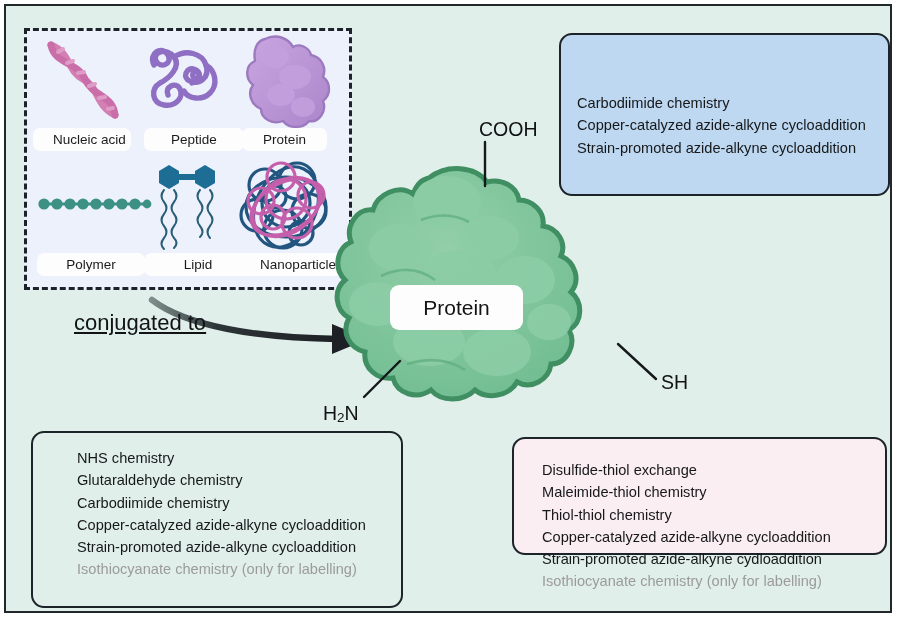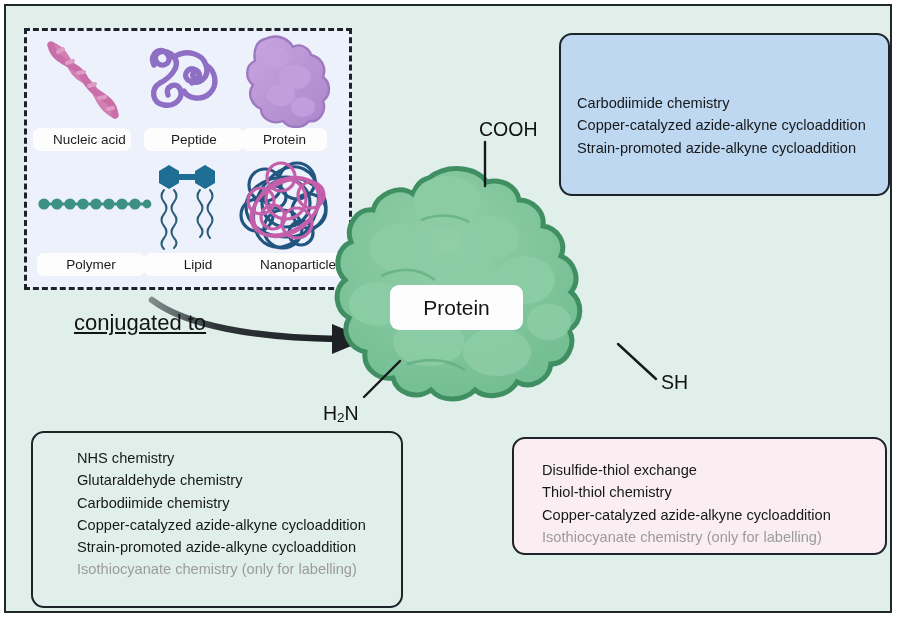--- a/index.html
+++ b/index.html
@@ -325,20 +325,22 @@
           <li>Carbodiimide chemistry</li>
           <li>Copper-catalyzed azide-alkyne cycloaddition</li>
           <li>Strain-promoted azide-alkyne cycloaddition</li>
           <li class="muted">Isothiocyanate chemistry (only for labelling)</li>
         </ul>
     </div>
 
     <div class="info-box" id="box-pink">
       <ul class="info-list">
           <li>Disulfide-thiol exchange</li>
+          <li>Maleimide-thiol chemistry</li>
           <li>Thiol-thiol chemistry</li>
           <li>Copper-catalyzed azide-alkyne cycloaddition</li>
+          <li>Strain-promoted azide-alkyne cydloaddition</li>
           <li class="muted">Isothiocyanate chemistry (only for labelling)</li>
         </ul>
     </div>
 
   </div>
 </div>
 
 </body></html>

